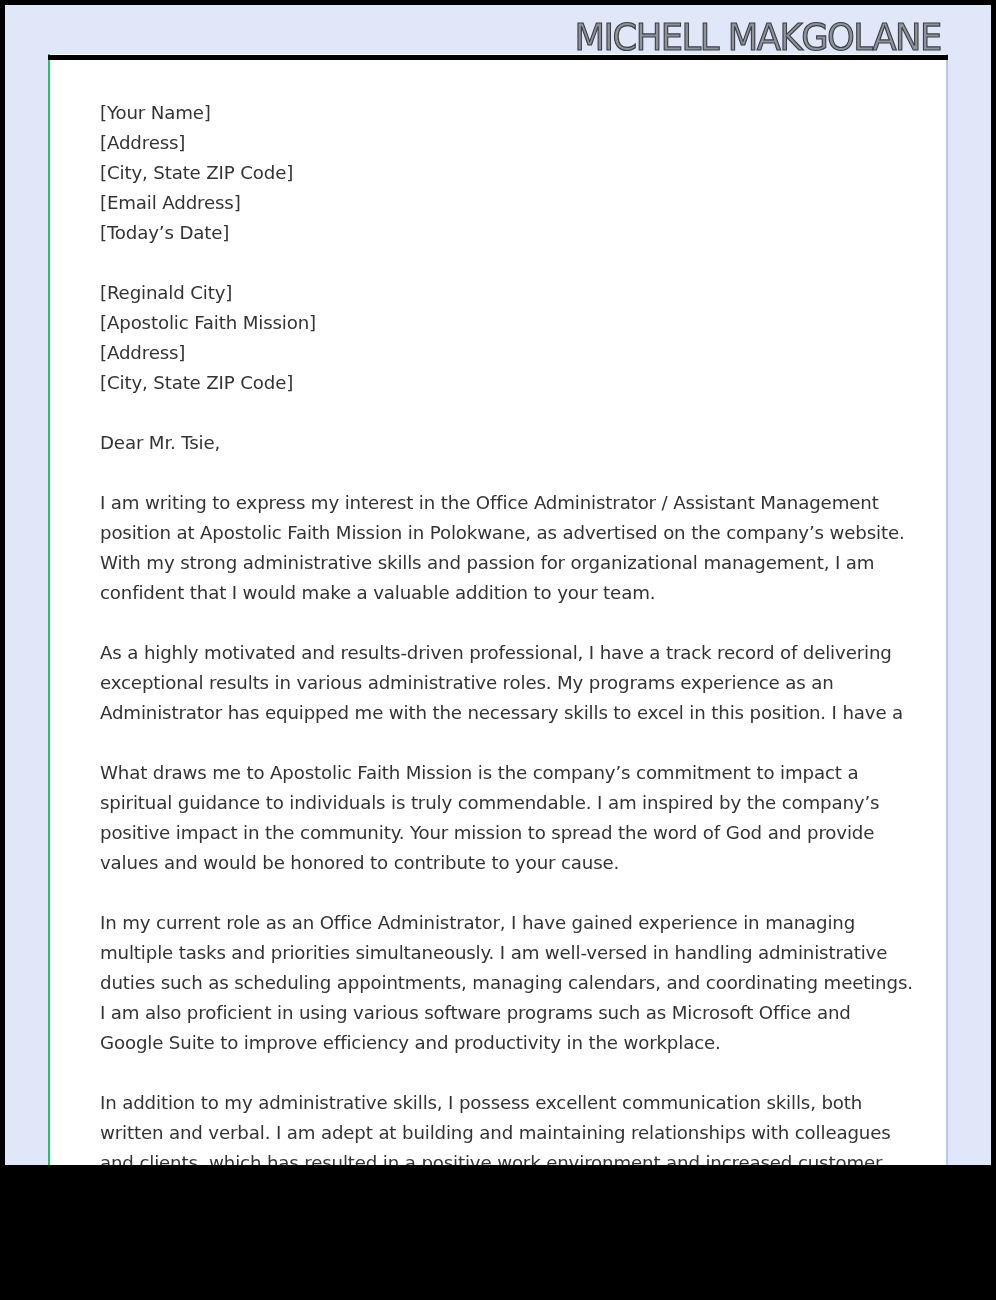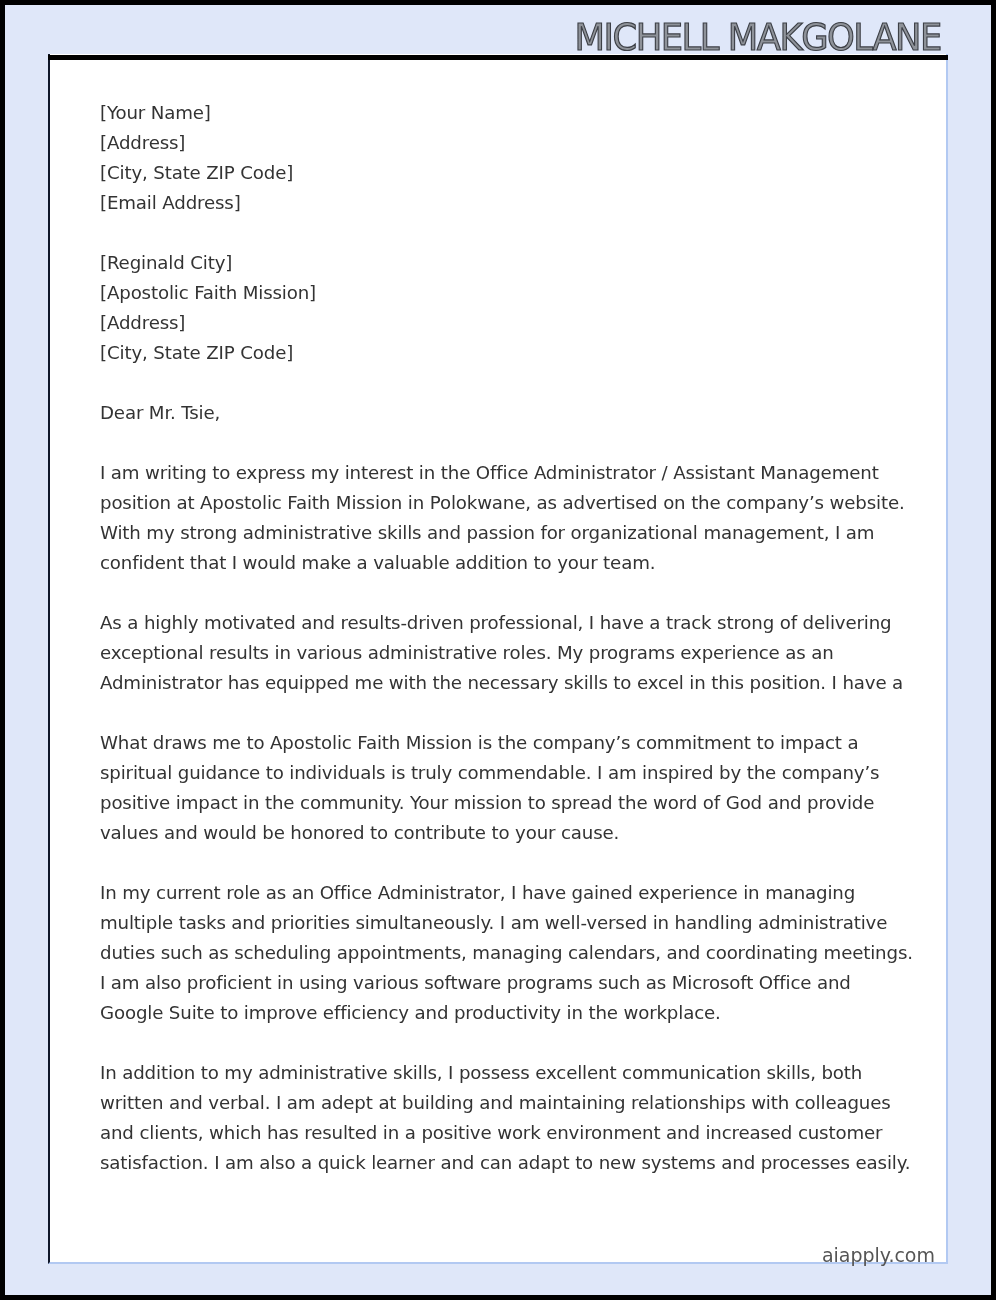--- a/index.html
+++ b/index.html
@@ -3,40 +3,40 @@
   <meta charset="utf-8">
   <style>
     html, body { margin: 0; padding: 0; }
     body {
       width: 996px; height: 1300px; overflow: hidden;
       background: #000;
       position: relative;
       font-family: "DejaVu Sans", "Liberation Sans", sans-serif;
     }
     .frame {
-      position: absolute; left: 5px; top: 5px; width: 986px; height: 1290px;
+      position: absolute; left: 5px; top: 5px; width: 986px; height: 1160px;
       background: #dfe7f9;
       overflow: hidden;
     }
     .title {
       position: absolute; right: 50px; top: 10px;
       font-family: "DejaVu Sans", sans-serif;
       font-size: 38px; line-height: 44px;
       letter-spacing: -1.6px;
       color: #8e9299;
       -webkit-text-stroke: 1.2px #3d4047;
       font-weight: normal;
       white-space: nowrap;
       transform: scaleX(0.93);
       transform-origin: right center;
     }
     .page {
       position: absolute; left: 43px; top: 49px; width: 896px; height: 1208px;
       background: #fff;
-      border-left: 2px solid #0f172a;
+      border-left: 2px solid #22c55e;
       border-right: 2px solid #b2c9f2;
       border-bottom: 2px solid #b2c9f2;
       overflow: hidden;
     }
     .topbar {
       position: absolute; left: 43px; top: 50px; width: 900px; height: 5px;
       background: #000;
     }
     .content {
       position: absolute; left: 50px; top: 44px; width: 800px;
@@ -56,38 +56,39 @@
 
 <div class="frame">
   <div class="title">MICHELL MAKGOLANE</div>
   <div class="page">
     <div class="content">
       <p>
         <span class="line">[Your Name]</span>
         <span class="line">[Address]</span>
         <span class="line">[City, State ZIP Code]</span>
         <span class="line">[Email Address]</span>
+        <span class="line">[Today’s Date]</span>
       </p>
       <p>
         <span class="line">[Reginald City]</span>
         <span class="line">[Apostolic Faith Mission]</span>
         <span class="line">[Address]</span>
         <span class="line">[City, State ZIP Code]</span>
       </p>
       <p>
         <span class="line">Dear Mr. Tsie,</span>
       </p>
       <p>
         <span class="line">I am writing to express my interest in the Office Administrator / Assistant Management</span>
         <span class="line">position at Apostolic Faith Mission in Polokwane, as advertised on the company’s website.</span>
         <span class="line">With my strong administrative skills and passion for organizational management, I am</span>
         <span class="line">confident that I would make a valuable addition to your team.</span>
       </p>
       <p>
-        <span class="line">As a highly motivated and results-driven professional, I have a track strong of delivering</span>
+        <span class="line">As a highly motivated and results-driven professional, I have a track record of delivering</span>
         <span class="line">exceptional results in various administrative roles. My programs experience as an</span>
         <span class="line">Administrator has equipped me with the necessary skills to excel in this position. I have a</span>
       </p>
       <p>
         <span class="line">What draws me to Apostolic Faith Mission is the company’s commitment to impact a</span>
         <span class="line">spiritual guidance to individuals is truly commendable. I am inspired by the company’s</span>
         <span class="line">positive impact in the community. Your mission to spread the word of God and provide</span>
         <span class="line">values and would be honored to contribute to your cause.</span>
       </p>
       <p>

